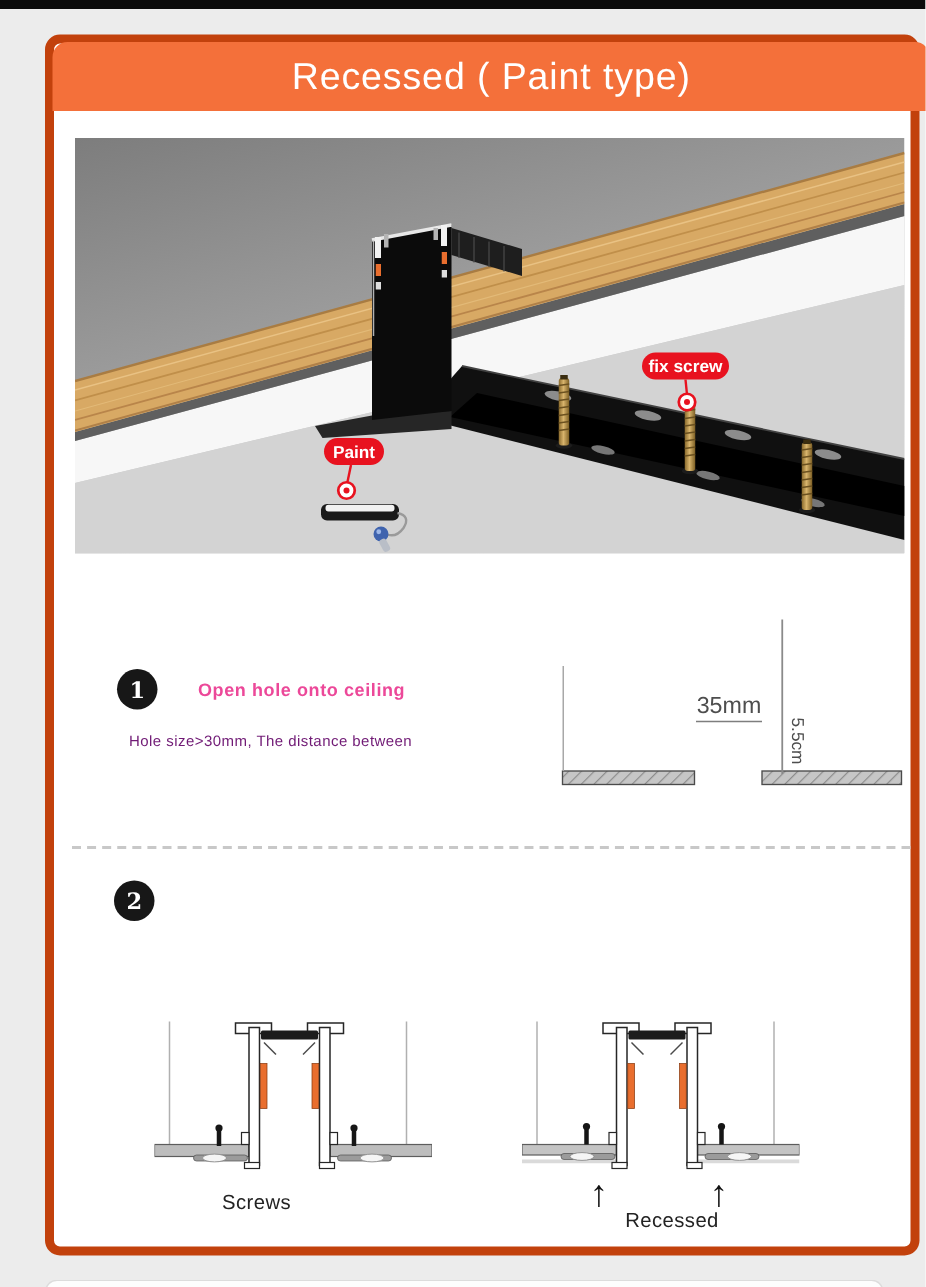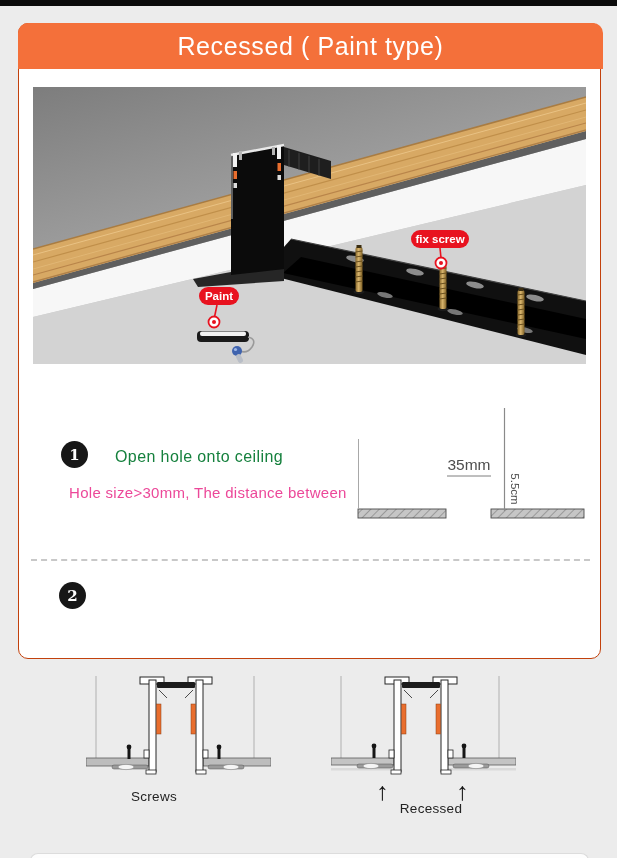--- a/index.html
+++ b/index.html
@@ -3,41 +3,41 @@
 <meta charset="utf-8">
 <style>
   html,body{margin:0;padding:0;}
   body{
     width:617px;height:858px;position:relative;overflow:hidden;
     background:#ececec;
     font-family:"Liberation Sans", sans-serif;
   }
   .top-bar{position:absolute;top:0;left:0;width:617px;height:6px;background:#0b0b0b;}
   .card{
-    position:absolute;left:18px;top:23px;width:583px;height:636px;
-    background:#ffffff;border:1px solid #c2410c;border-radius:10px;box-sizing:border-box;
+    position:absolute;left:30px;top:23px;width:583px;height:814px;
+    background:#ffffff;border:6px solid #c2410c;border-radius:10px;box-sizing:border-box;
   }
   .banner{
     position:absolute;left:-1px;top:-1px;width:585px;height:46px;
     background:#f4703a;border-radius:10px 10px 0 0;
     display:flex;align-items:center;justify-content:center;
   }
   .banner-title{color:#ffffff;font-size:25px;letter-spacing:0.6px;}
   .illus{position:absolute;left:14px;top:63px;width:553px;height:277px;}
   .badge{
     position:absolute;width:27px;height:27px;border-radius:50%;background:#171717;
     color:#fff;display:flex;align-items:center;justify-content:center;
     font-family:"DejaVu Serif", serif;font-weight:bold;font-size:15px;
   }
   .badge-1{left:42px;top:417px;}
   .badge-2{left:40px;top:558px;}
-  .step-title{position:absolute;font-size:16px;color:#15803d;letter-spacing:0.4px;white-space:nowrap;}
+  .step-title{position:absolute;font-size:12px;color:#ec4899;letter-spacing:0.4px;white-space:nowrap;font-weight:bold;}
   .title-1{left:96px;top:424px;}
   .title-2{left:77px;top:566px;}
-  .step-body{position:absolute;font-size:15px;color:#ec4899;letter-spacing:0.3px;white-space:nowrap;}
+  .step-body{position:absolute;font-size:10px;color:#701a75;letter-spacing:0.3px;white-space:nowrap;}
   .body-1a{left:50px;top:460px;}
   .body-1b{left:57px;top:482px;}
   .body-2a{left:50px;top:603px;}
   .step1-diagram{position:absolute;left:332px;top:377px;width:240px;height:125px;}
   .divider{position:absolute;left:12px;top:535px;width:559px;border-top:2px dashed #c8c8c8;height:0;}
   .xsec{position:absolute;width:185px;height:122px;}
   .xsec-left{left:67px;top:640px;}
   .xsec-right{left:312px;top:640px;}
   .caption{position:absolute;font-size:13.5px;color:#232323;letter-spacing:0.3px;text-align:center;}
   .caption-screws{left:85px;top:765px;width:100px;}

